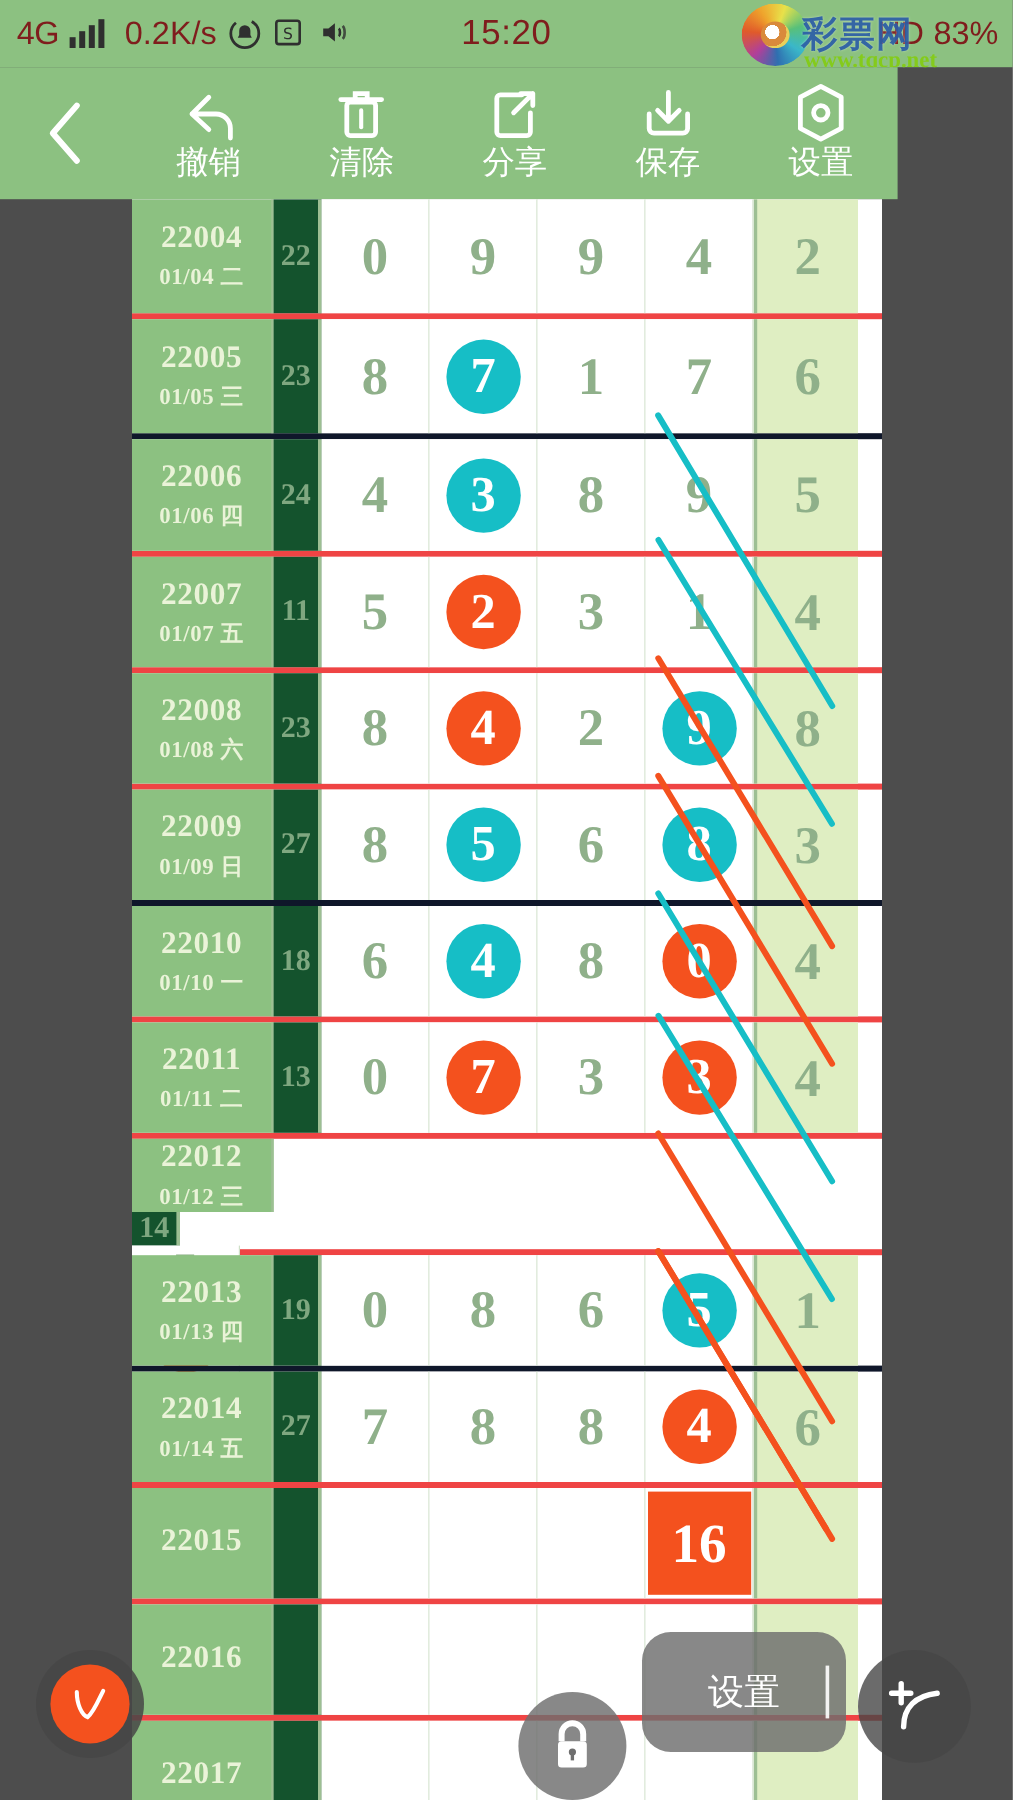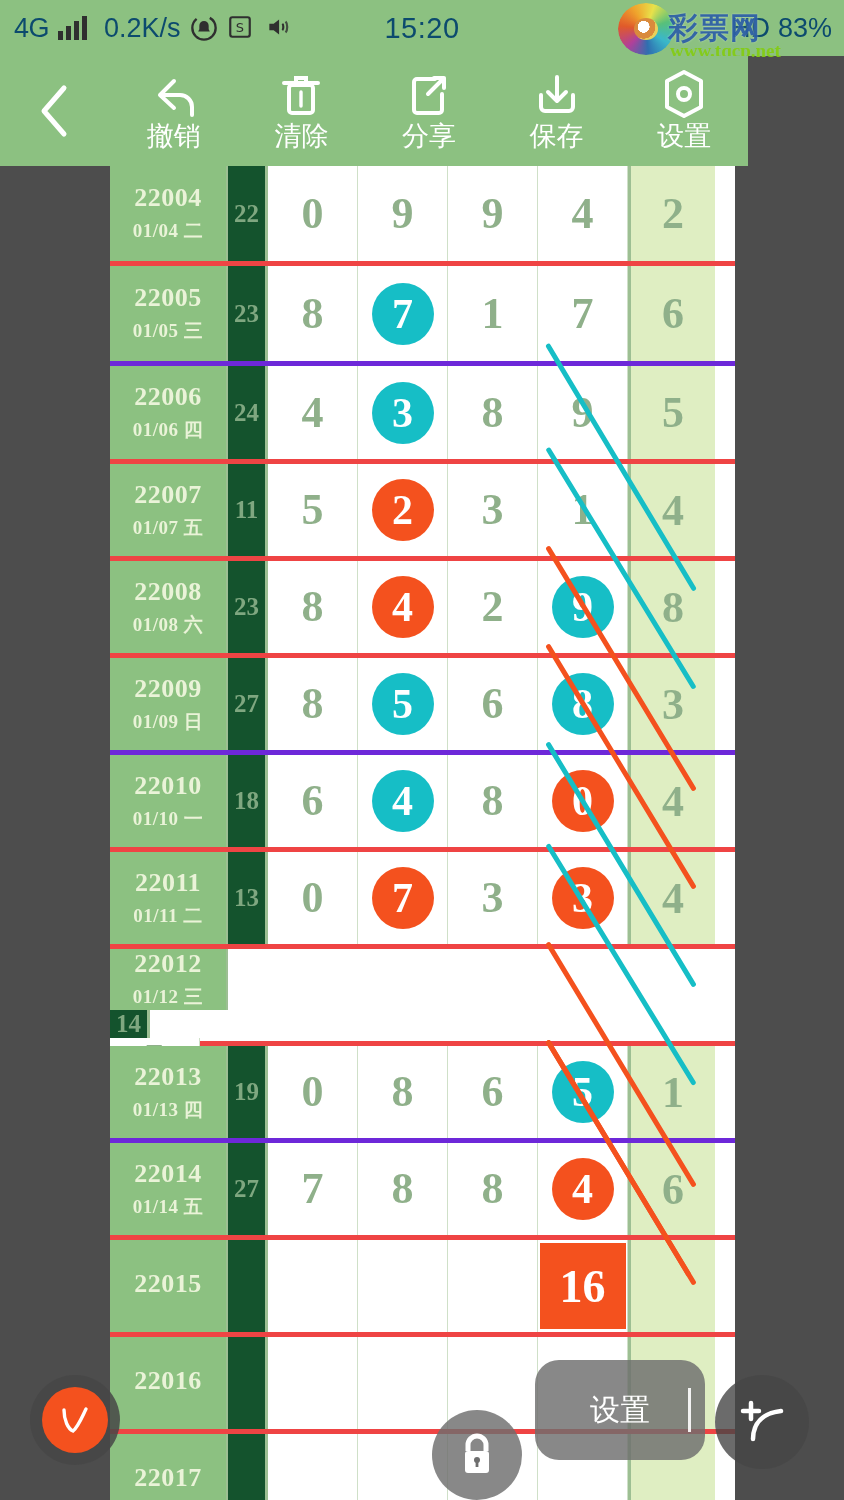--- a/index.html
+++ b/index.html
@@ -8,21 +8,21 @@
     font-family:"Liberation Sans", sans-serif;
     background:#4d4d4d;
     position:relative;
   }
 
   
   #statusbar{
     position:absolute; left:0; top:0; width:844px; height:56px;
     background:#8cc181;
     display:flex; align-items:center;
-    color:#0c4a6e;
+    color:#7f1d1d;
   }
   .sb-left{ display:flex; align-items:center; gap:9px; margin-left:14px; }
   .sb-net{ font-size:27px; font-weight:400; letter-spacing:-.5px;}
   .bars{ display:flex; align-items:flex-end; gap:3px; height:24px;}
   .bars i{ display:block; width:5px; background:#2f2f2f; }
   .bars i:nth-child(1){height:9px}
   .bars i:nth-child(2){height:14px}
   .bars i:nth-child(3){height:19px}
   .bars i:nth-child(4){height:24px}
   .sb-speed{ font-size:27px; margin-left:8px; }
@@ -82,21 +82,21 @@
   
   #sheet{
     position:absolute; left:110px; top:166px; width:625px; height:1334px;
     background:#ffffff;
     overflow:hidden;
   }
   .row{
     position:relative; width:625px; display:flex;
     border-bottom:5px solid #ef4444;
   }
-  .row.thick{ border-bottom:5px solid #6d28d9; }
+  .row.thick{ border-bottom:5px solid #0f172a; }
   .c-label{
     width:118px; background:#8cc181; color:#eaf3d8;
     display:flex; flex-direction:column; align-items:center; justify-content:center;
     font-family:"Liberation Serif", serif;
     border-right:2px solid #9dbf93;
   }
   .c-label .iss{ font-size:26px; font-weight:700; letter-spacing:.5px; }
   .c-label .dt{ font-size:19px; font-weight:700; margin-top:5px; letter-spacing:.5px;}
   .c-sum{
     width:40px; background:#14532d; color:#7fa780;

